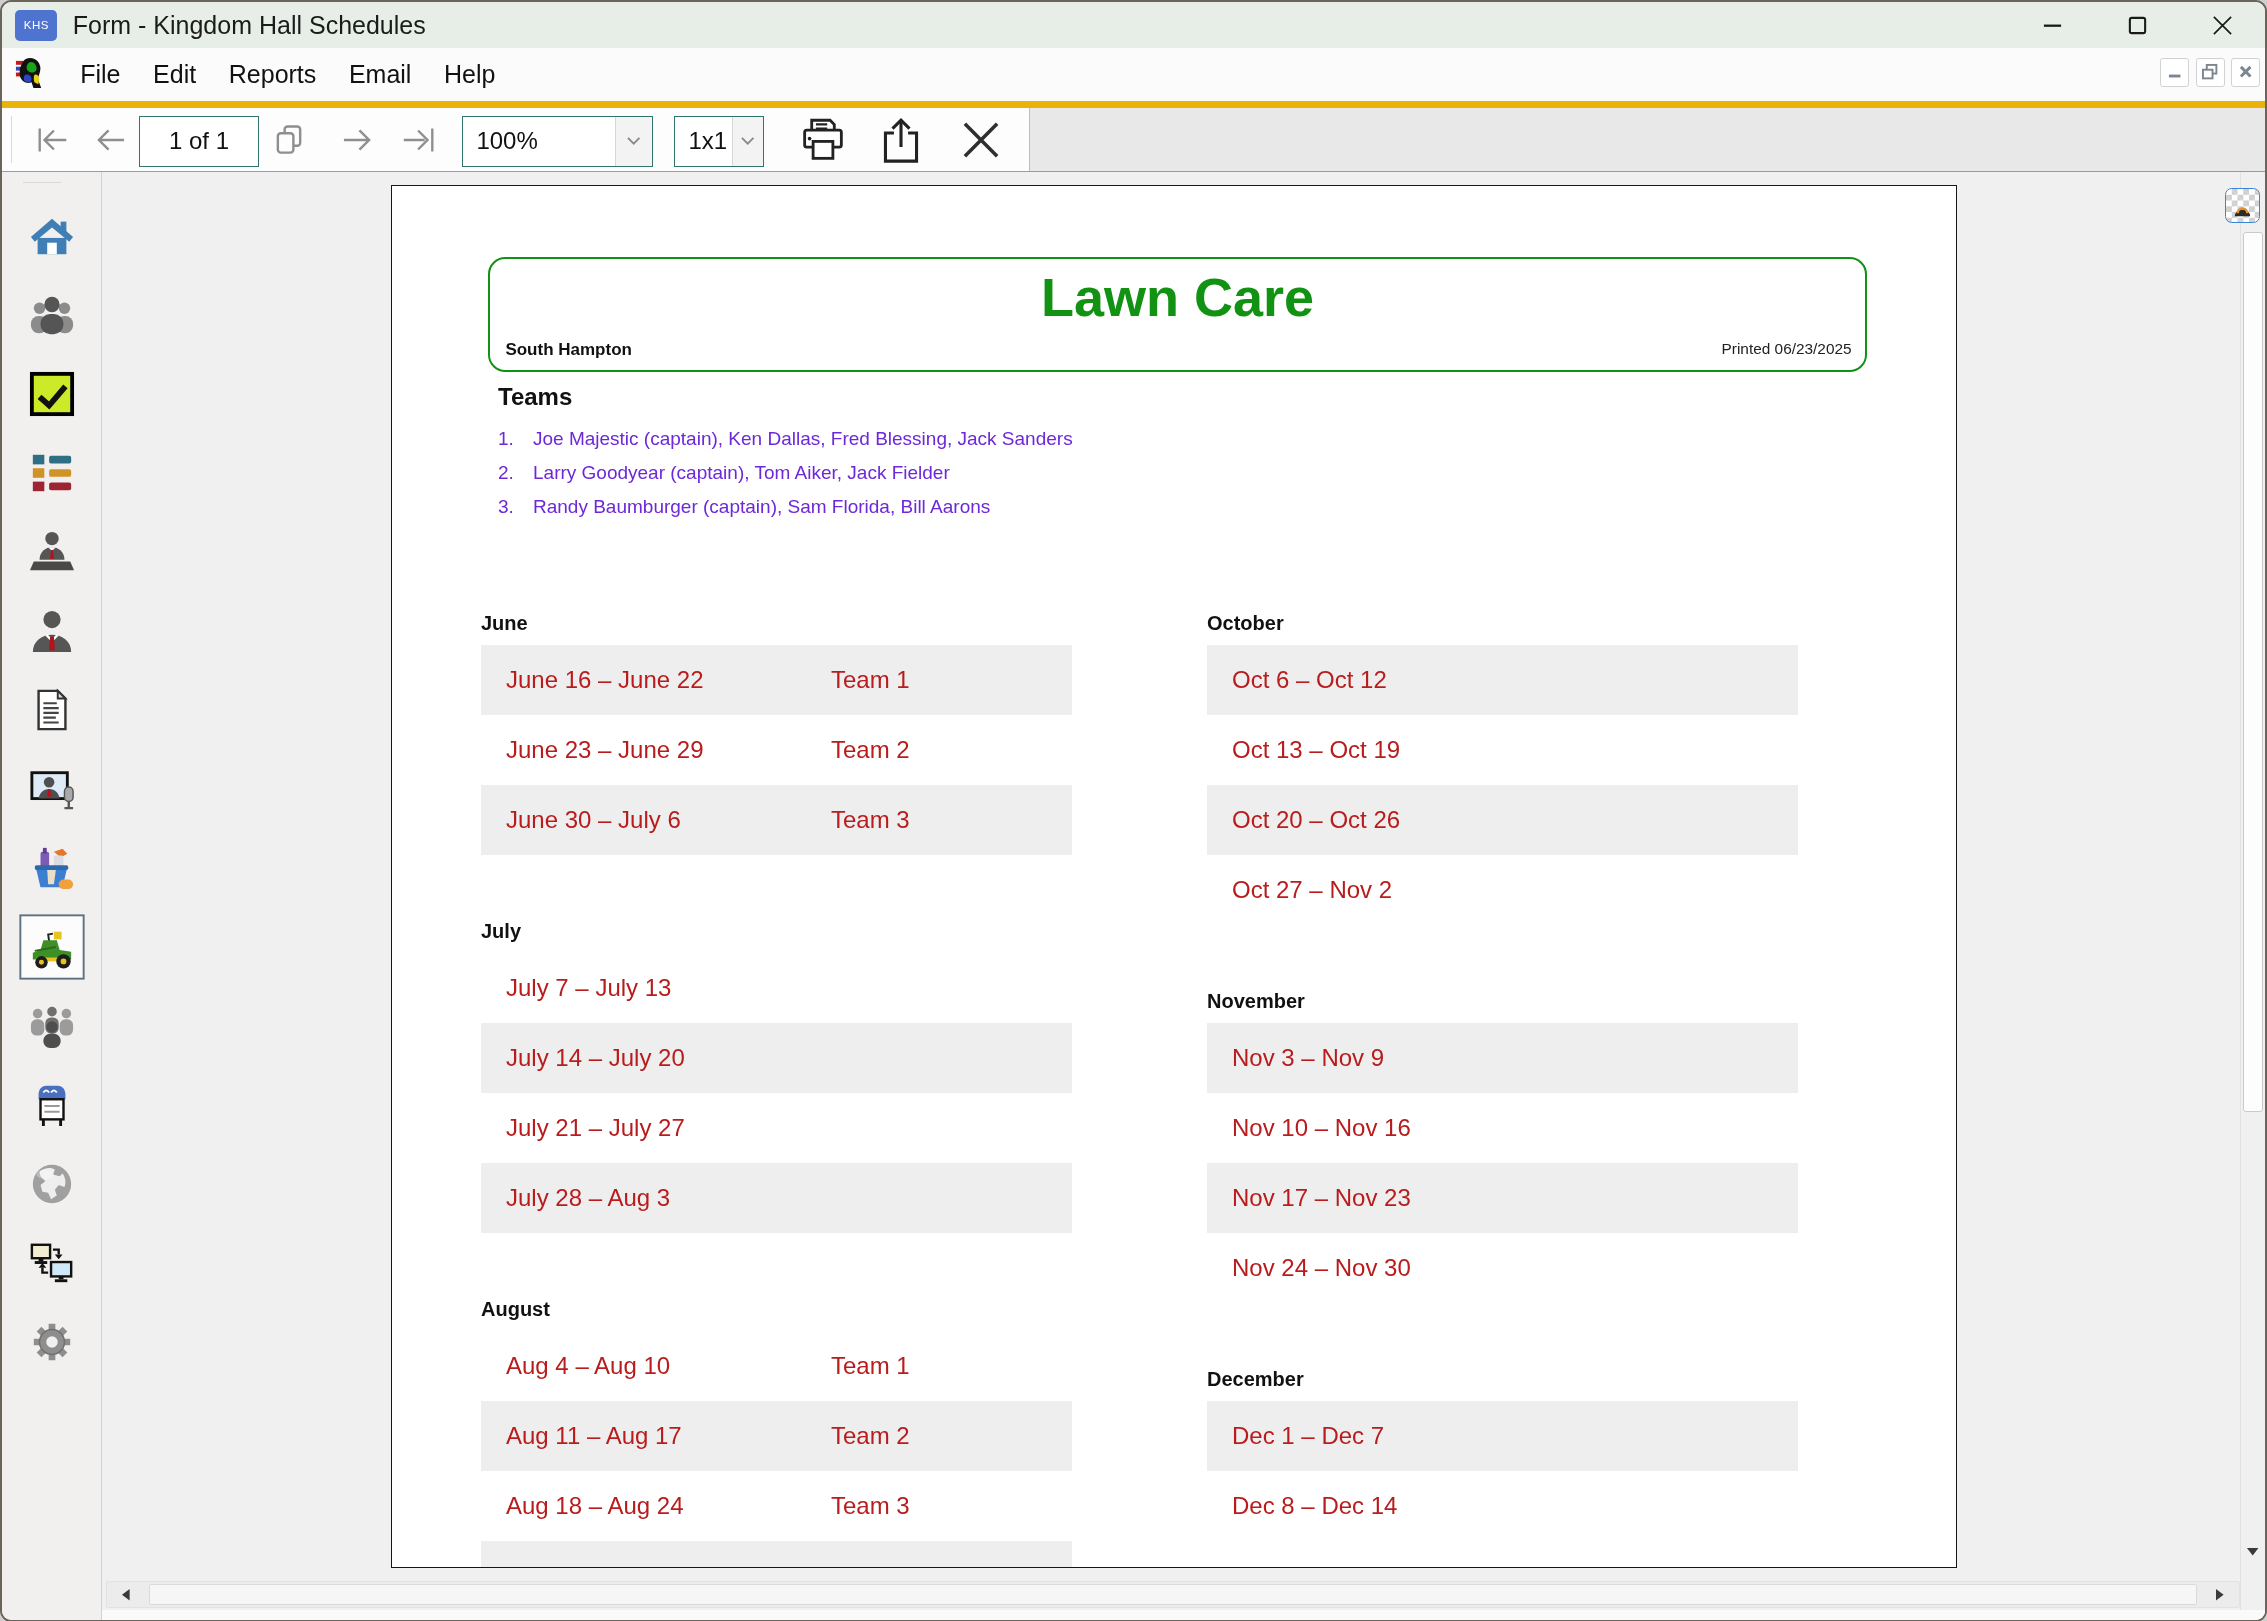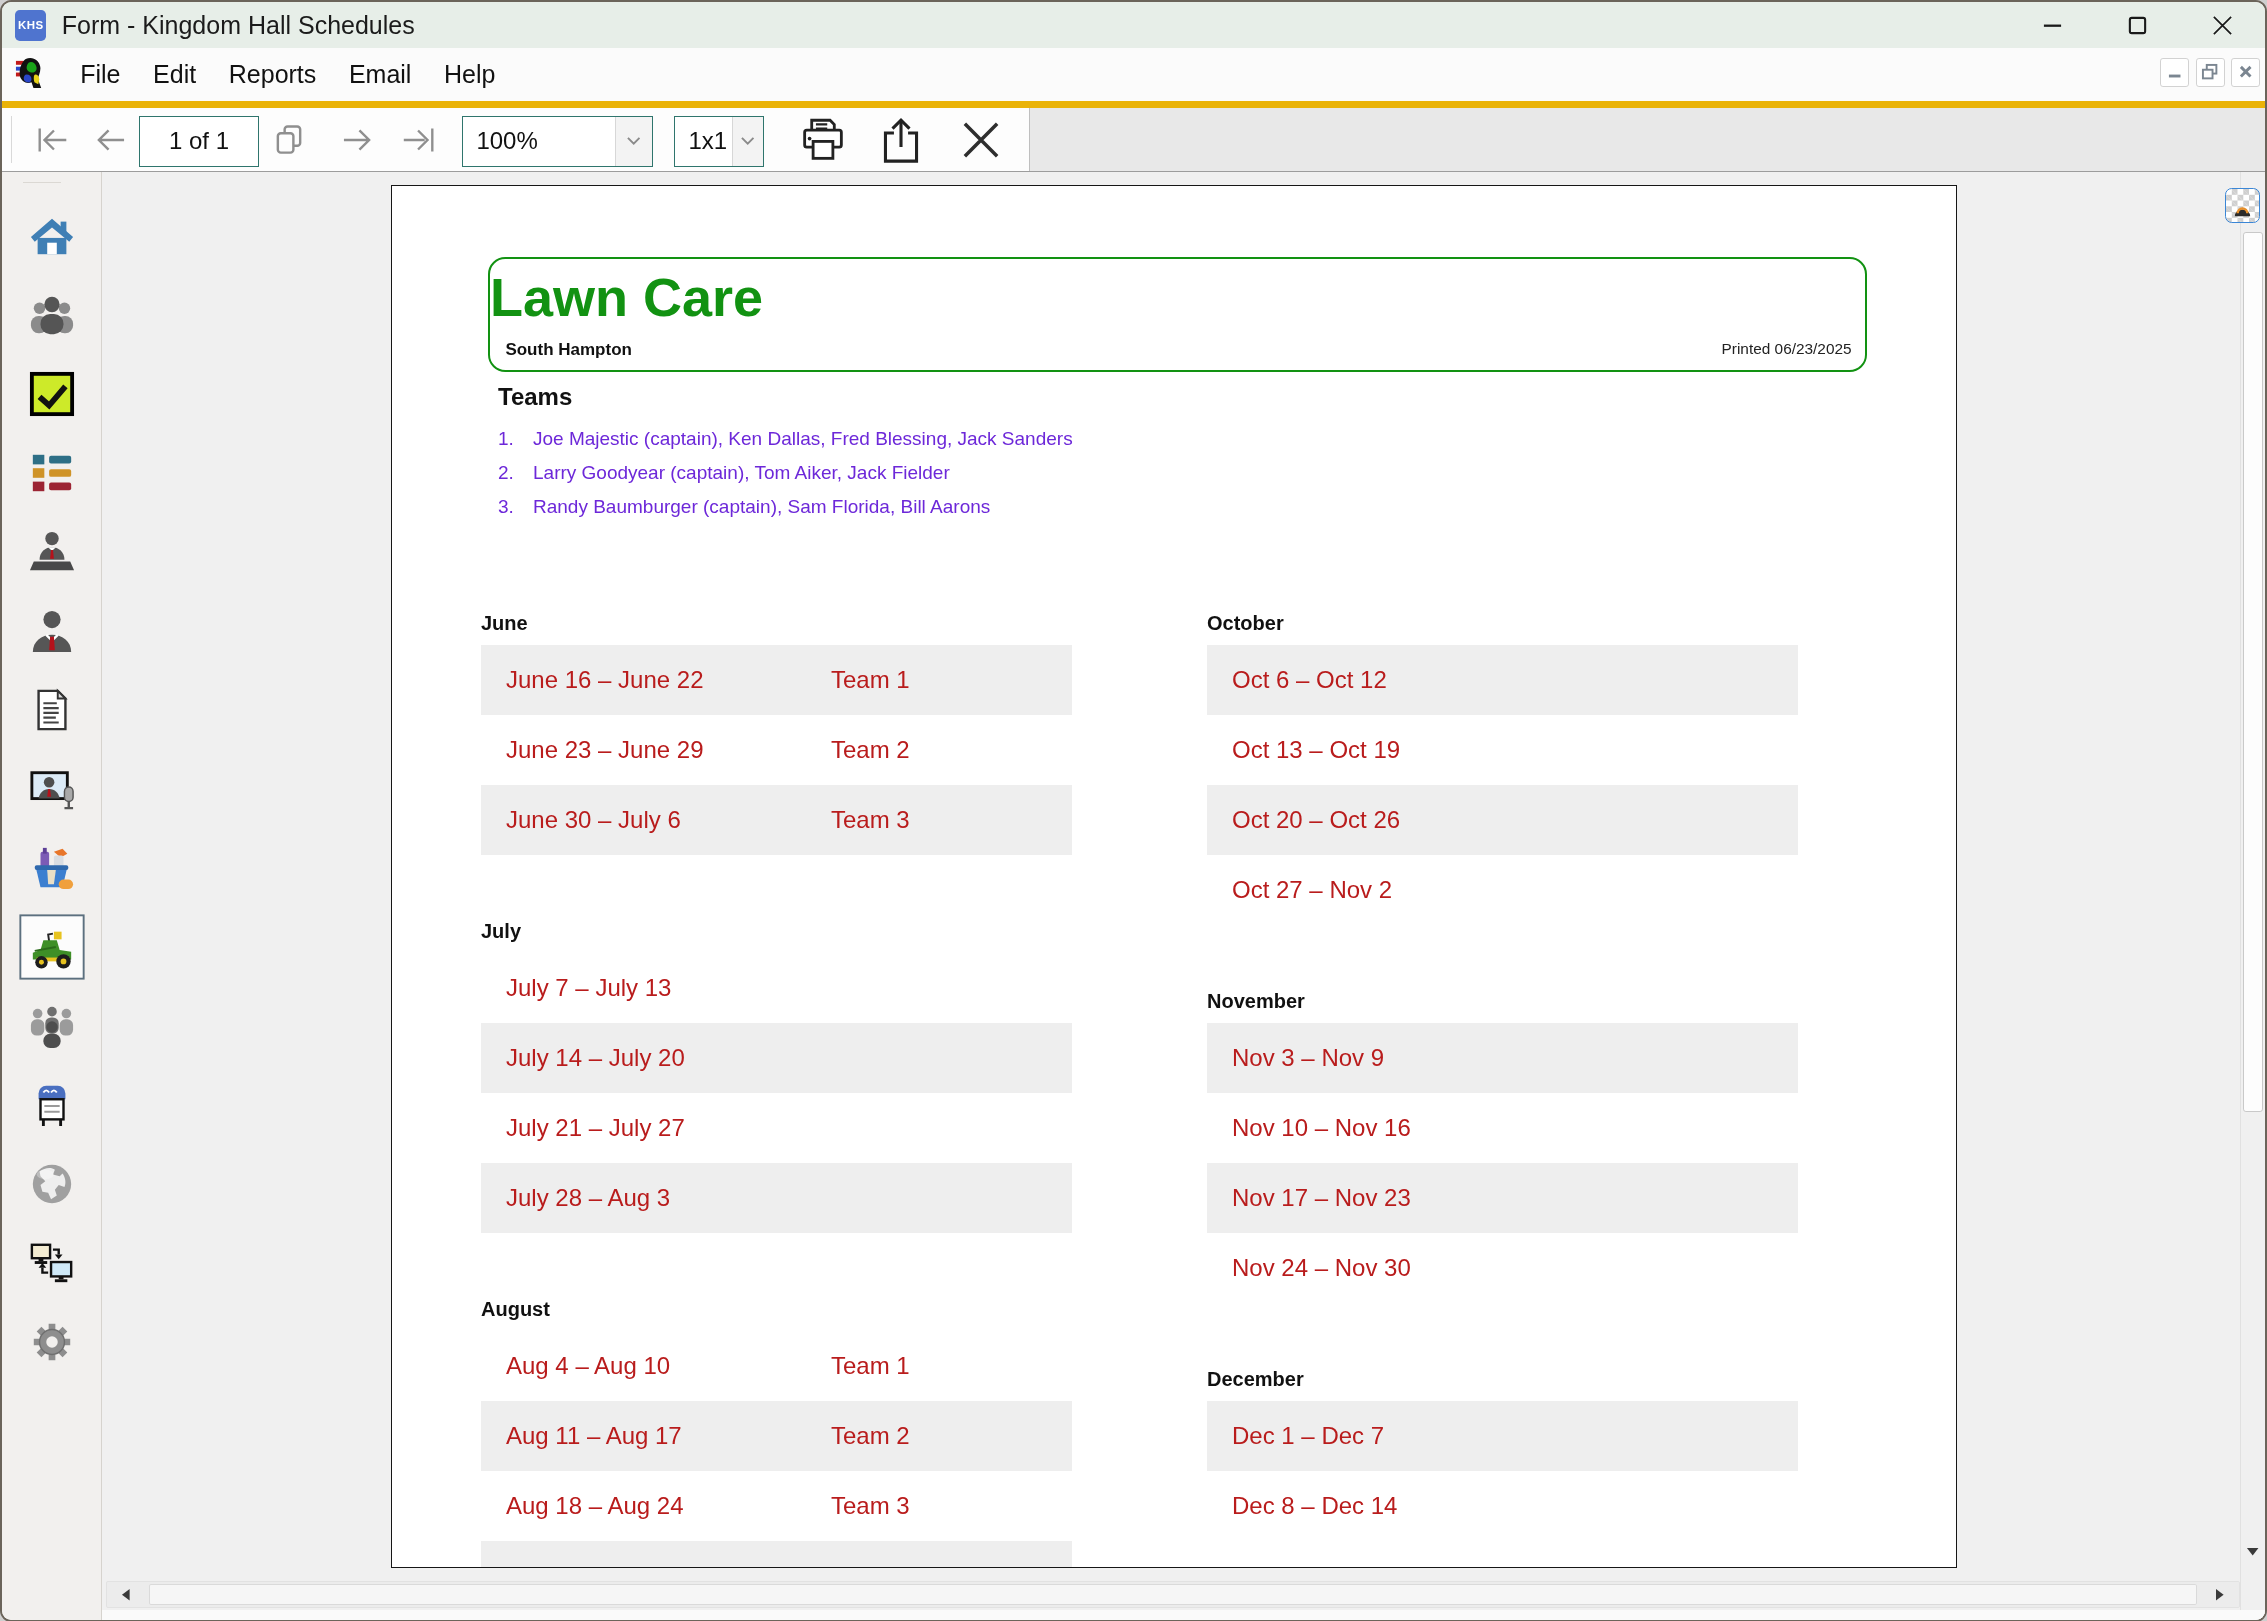--- a/index.html
+++ b/index.html
@@ -10,22 +10,22 @@
     position:relative; width:2267px; height:1622px; background:#fff;
     border:2.9px solid #6b645a; border-radius:11.5px; overflow:hidden;
   }
 
   
   .titlebar{
     position:absolute; left:0; top:0; right:0; height:46px;
     background:#e7eee8; display:flex; align-items:center; padding-left:13.4px;
   }
   .app-badge{
-    width:31px; height:31px; background:#4f74cf; color:#fff; border-radius:4.8px;
-    font-size:11.5px; font-weight:bold; display:flex; align-items:center; justify-content:center;
+    width:42px; height:31px; background:#4f74cf; color:#fff; border-radius:4.8px;
+    font-size:11.5px; font-weight:normal; display:flex; align-items:center; justify-content:center;
     letter-spacing:0.5px;
     text-align:right;
   }
   .win-title{ margin-left:15.4px; font-size:25px; color:#1b1b1b; }
   .win-controls{ position:absolute; right:0; top:0; height:46px; display:flex; align-items:center; }
   .winbtn{ width:85px; height:46px; background:transparent; border:none; display:flex; align-items:center; justify-content:center; cursor:pointer; }
 
   
   .menubar{
     position:absolute; left:0; top:46px; right:0; height:53px; background:#fbfbfb;
@@ -76,21 +76,21 @@
 
   .page{
     position:absolute; left:289px; top:12.5px; width:1566px; height:1383px;
     background:#fff; border:1.9px solid #161616; overflow:hidden;
   }
 
   .header-box{
     position:absolute; left:96px; top:71px; width:1379px; height:115px;
     border:2.9px solid #129212; border-radius:17.3px; background:#fff;
   }
-  .report-title{ position:absolute; left:0; right:0; top:7.7px; text-align:left;
+  .report-title{ position:absolute; left:0; right:0; top:7.7px; text-align:center;
     font-size:54px; font-weight:bold; color:#129212; }
   .congregation{ position:absolute; left:15.4px; bottom:9.6px; font-size:17px; font-weight:bold; color:#111; }
   .printed{ position:absolute; right:13.4px; bottom:11.5px; font-size:15.4px; color:#222; }
 
   .teams-section{ position:absolute; left:106px; top:197px; width:865px; }
   .teams-heading{ font-size:24px; font-weight:bold; color:#111; margin-bottom:11.5px; }
   .team-line{ font-size:19px; color:#6d28d9; line-height:34px; }
   .team-line .num{ display:inline-block; width:35px; }
 
   .sched-col{ position:absolute; top:426px; width:591px; }

